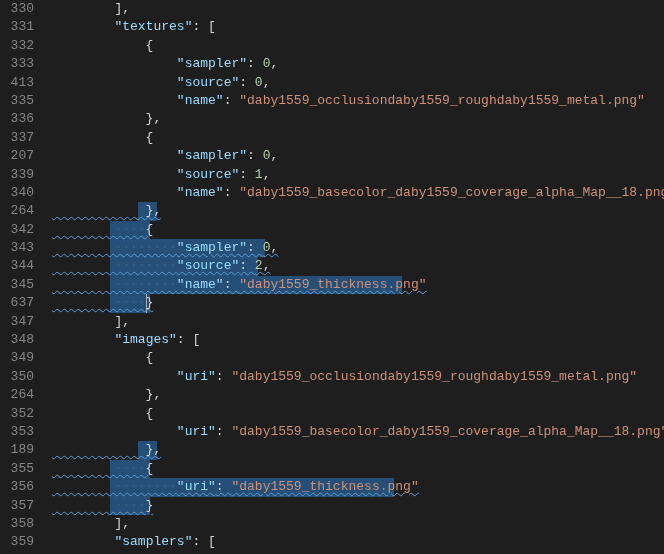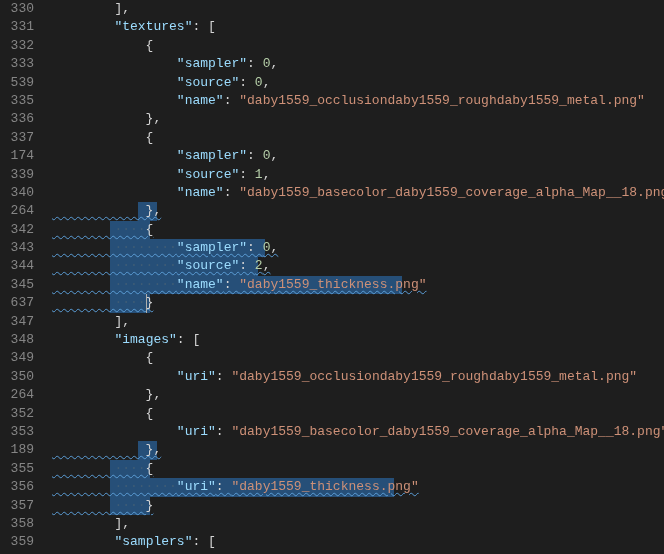--- a/index.html
+++ b/index.html
@@ -78,25 +78,25 @@
 </style>
 </head>
 <body>
 
 <div class="editor">
   <div class="gutter" id="gutter">
       <div>330</div>
       <div>331</div>
       <div>332</div>
       <div>333</div>
-      <div>539</div>
+      <div>413</div>
       <div>335</div>
       <div>336</div>
       <div>337</div>
-      <div>174</div>
+      <div>207</div>
       <div>339</div>
       <div>340</div>
       <div>264</div>
       <div>342</div>
       <div>343</div>
       <div>344</div>
       <div>345</div>
       <div>637</div>
       <div>347</div>
       <div>348</div>

